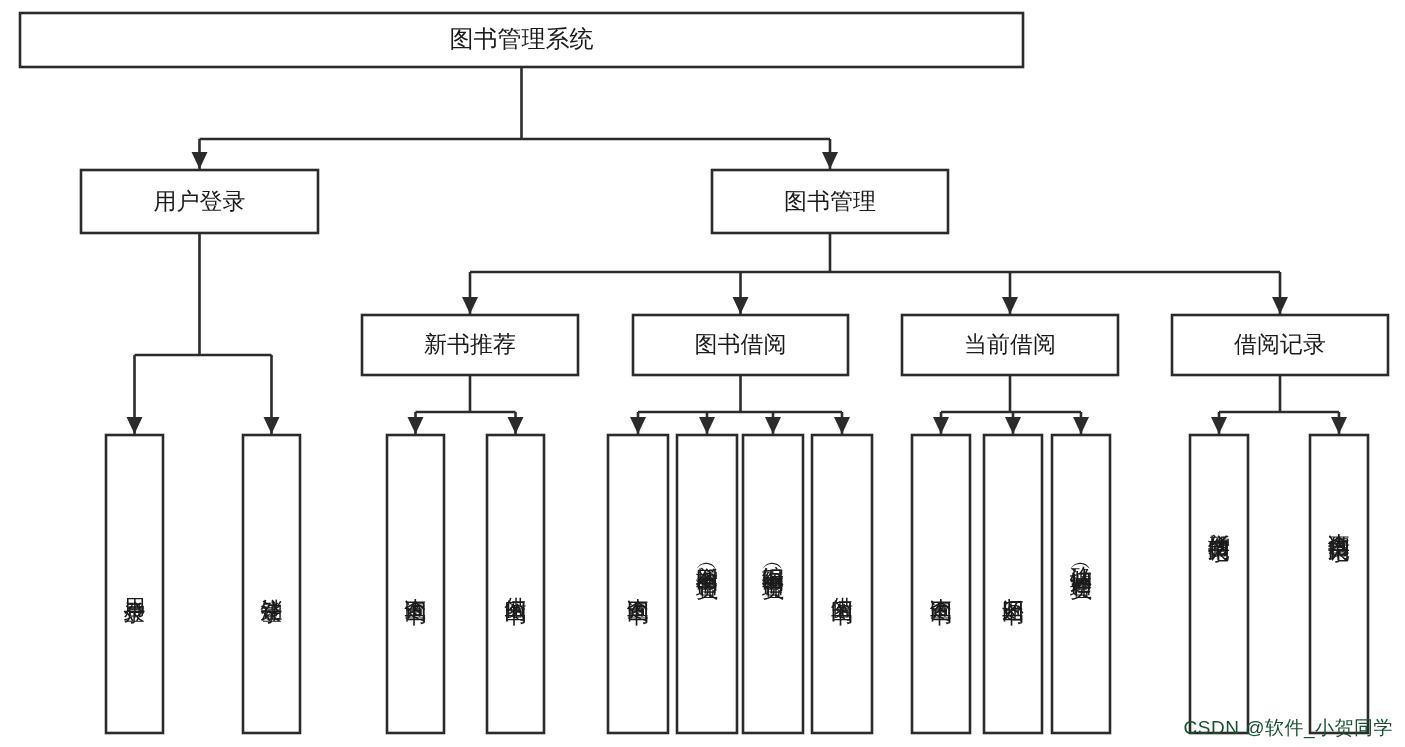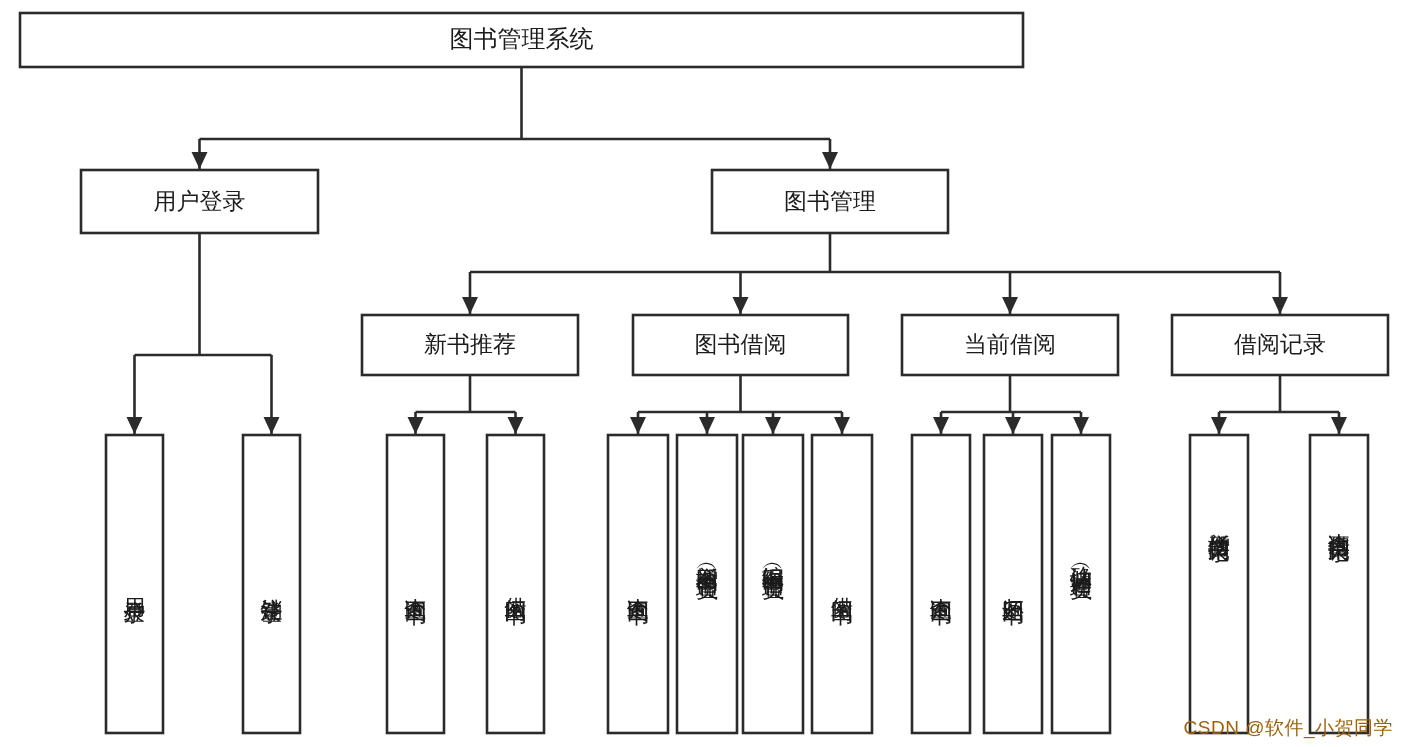--- a/index.html
+++ b/index.html
@@ -69,21 +69,21 @@
     transform: translate(-50%, -50%);
     text-align: center;
     pointer-events: none;
   }
   .watermark {
     position: absolute;
     right: 12px;
     bottom: 6px;
     font-family: "Liberation Sans", "DejaVu Sans", sans-serif;
     font-size: 19px;
-    color: #a16207;
+    color: #14532d;
     letter-spacing: 0.5px;
     white-space: nowrap;
   }
 </style>
 </head>
 <body>
 
 <div id="diagram-root">
 
   <svg class="diagram-svg" id="diagram-svg" viewBox="0 0 1405 747" xmlns="http://www.w3.org/2000/svg">

